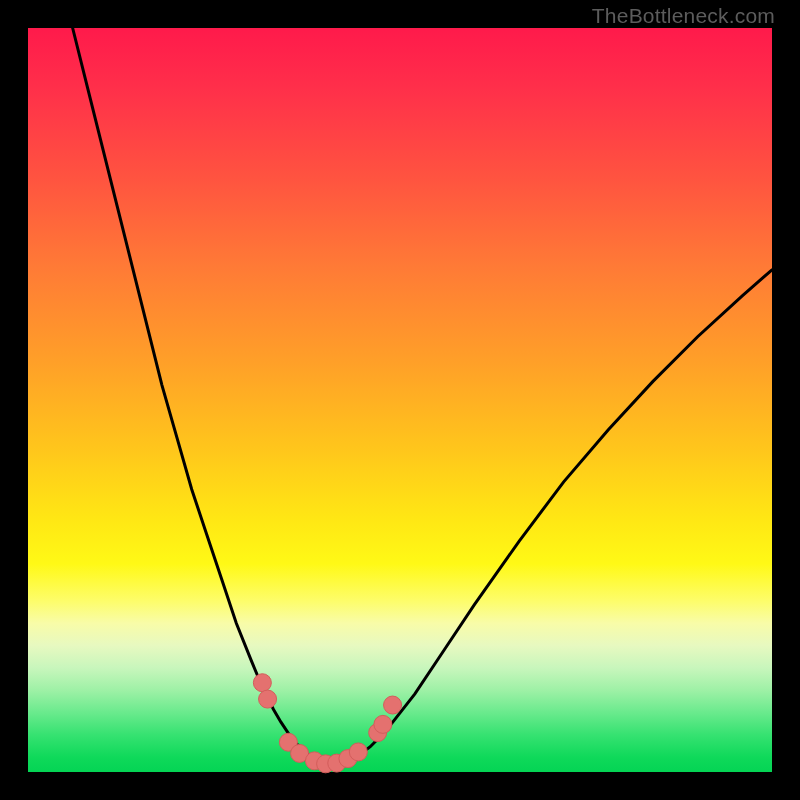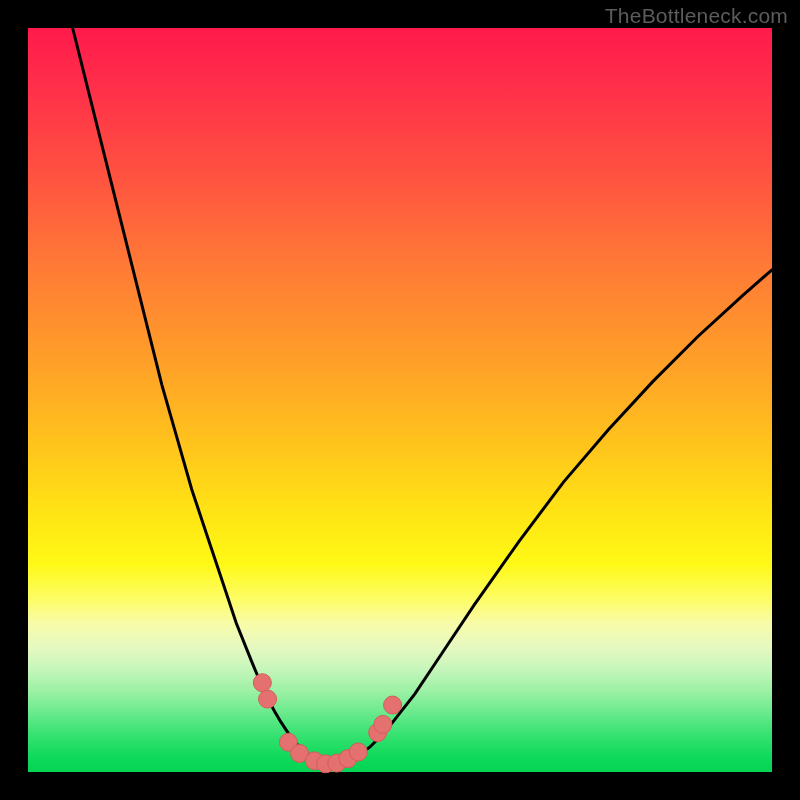--- a/index.html
+++ b/index.html
@@ -40,21 +40,21 @@
       #c8f6bc 86%,
       #9ef1a6 89%,
       #6aea8d 92%,
       #36e271 95%,
       #0fd95a 98%,
       #04d454 100%);
   }
   .watermark {
     position: absolute;
     top: 4px;
-    right: 12px;
+    right: 25px;
     color: #5c5c5c;
     font-size: 21px;
     font-weight: 500;
     letter-spacing: 0.2px;
     user-select: none;
   }
   svg.curve {
     position: absolute;
     top: 0;
     left: 0;

